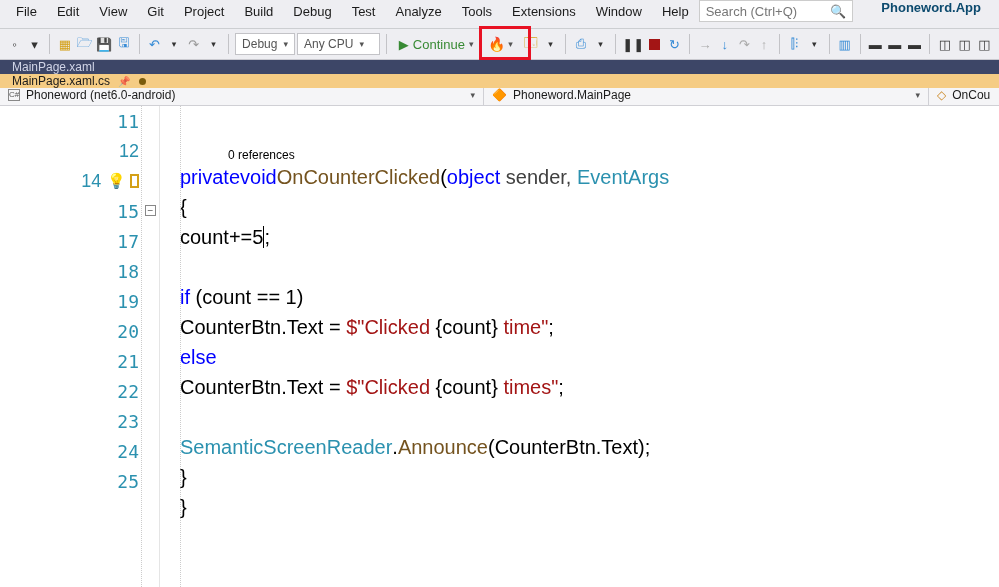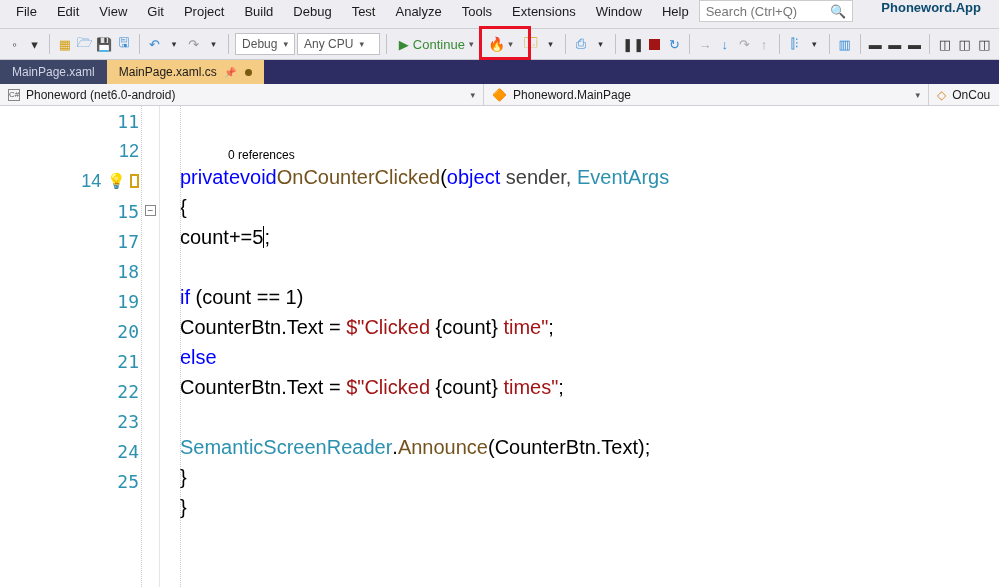--- a/index.html
+++ b/index.html
@@ -20,21 +20,21 @@
 .tb-dd .chev { color: #555; font-size: 9px; }
 .tb-continue { display: flex; align-items: center; gap: 4px; color: #388a34; padding: 0 6px; height: 22px; }
 .tb-continue .play { color: #388a34; }
 .hot-reload-area { position: relative; width: 48px; height: 32px; display:flex; align-items:center; justify-content:center; gap:2px; }
 .hot-reload-area .flame { color: #e81123; font-size: 14px; }
 .hot-reload-area .chev { font-size: 9px; color: #555; }
 .hot-reload-highlight { position: absolute; left: -2px; top: -2px; width: 52px; height: 34px; border: 3px solid #e81123; pointer-events: none; }
 .stop-sq { width: 11px; height: 11px; background: #a31515; }
 
 
-.tabstrip { height: 24px; background: #2d2d63; display: flex; align-items: stretch; }
+.tabstrip { height: 24px; background: #2d2d63; display: flex; align-items: stretch; flex-direction: column; }
 .tab { display: flex; align-items: center; padding: 0 12px; gap: 8px; font-size: 12px; position: relative; }
 .tab.inactive { background: #3d4667; color: #d0d4e6; }
 .tab.active { background: #f5cc84; color: #1b1b1b; }
 .tab .dirty-dot { width: 7px; height: 7px; background: #7a5b0c; border-radius: 50%; }
 .tab .pin { font-size: 10px; opacity:.7;}
 
 
 .breadcrumb { height: 22px; background: #f5f5f7; border-bottom: 1px solid #d0d0d5; display: flex; align-items: stretch; font-size: 12px; color: #1b1b1b; }
 .bc-cell { display: flex; align-items: center; padding: 0 8px; gap: 6px; border-right: 1px solid #d0d0d5; }
 .bc-cell .ico { width: 12px; height:12px; border:1px solid #888; font-size:8px; display:flex; align-items:center; justify-content:center; color:#555;}

